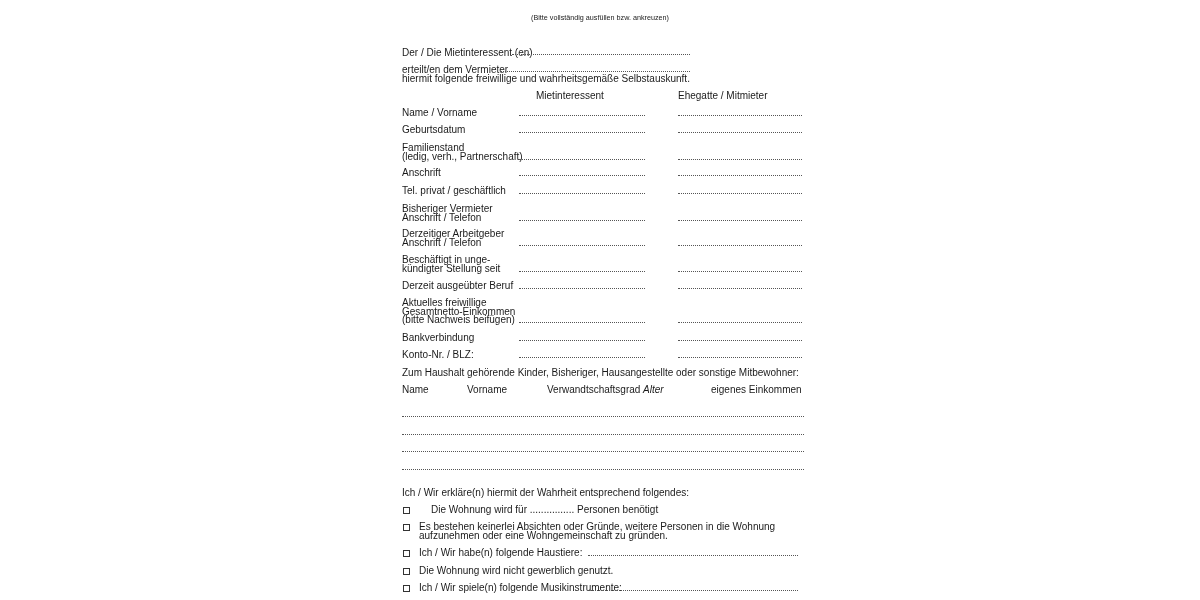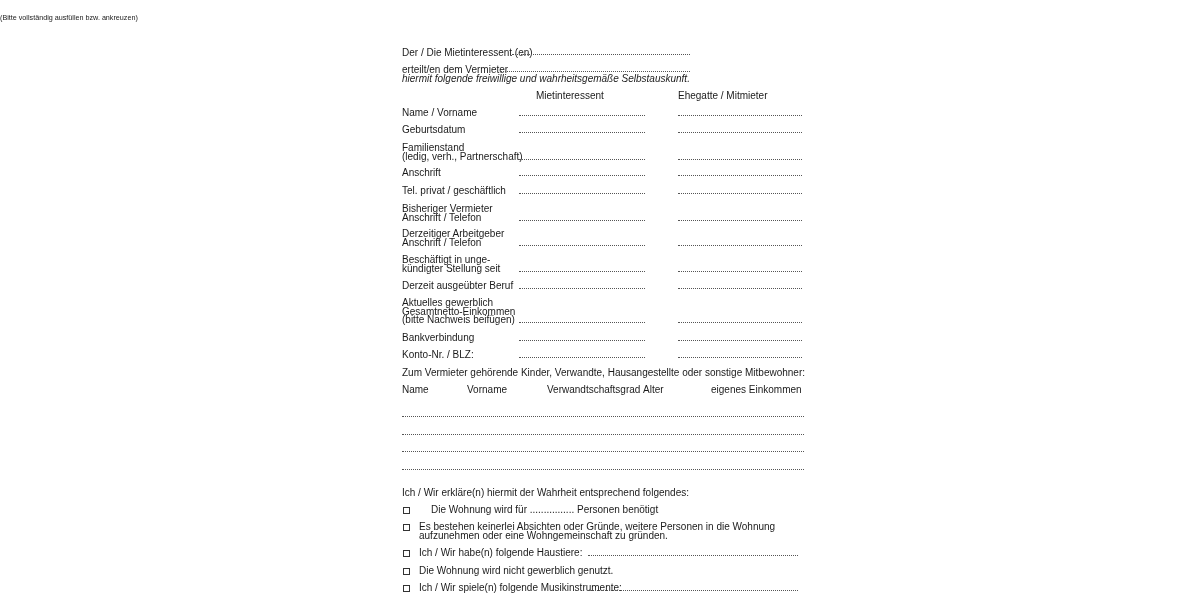--- a/index.html
+++ b/index.html
@@ -1,37 +1,37 @@
 <!DOCTYPE html>
 <html><head>
 <meta charset="utf-8">
 <style>
   html, body { margin:0; padding:0; background:#ffffff; }
   body { width:1200px; height:600px; position:relative; overflow:hidden;
          font-family:"Liberation Sans", "DejaVu Sans", sans-serif; color:#1a1a1a; }
   .page { position:absolute; left:0; top:0; width:1200px; height:600px; }
   .abs { position:absolute; white-space:nowrap; }
   .title { font-weight:bold; font-size:11.5px; left:0; width:1200px; text-align:center; top:1px; letter-spacing:0.2px; }
-  .subtitle { font-size:7.2px; left:0; width:1200px; text-align:left; top:13px; }
+  .subtitle { font-size:7.2px; left:0; width:1200px; text-align:center; top:13px; }
   .txt { font-size:10px; line-height:9px; }
   .dots { position:absolute; height:0; border-bottom:1px dotted #555; }
   .cb { position:absolute; width:5px; height:5px; border:1px solid #333; }
 </style>
 </head>
 <body>
 
 <div class="page">
 
   <div class="abs subtitle">(Bitte vollständig ausfüllen bzw. ankreuzen)</div>
 
   <div class="abs txt" style="left:402px;top:48px;">Der / Die Mietinteressent (en)</div>
   <div class="dots" style="left:512px;top:54px;width:178px;"></div>
   <div class="abs txt" style="left:402px;top:65px;">erteilt/en dem Vermieter</div>
   <div class="dots" style="left:500px;top:71px;width:190px;"></div>
-  <div class="abs txt" style="left:402px;top:74px;font-style:italic;">hiermit folgende freiwillige und wahrheitsgemäße Selbstauskunft.</div>
+  <div class="abs txt" style="left:402px;top:74px;">hiermit folgende freiwillige und wahrheitsgemäße Selbstauskunft.</div>
 
   <div class="abs txt" style="left:519px;top:91px;padding-left:17px;">Mietinteressent</div>
   <div class="abs txt" style="left:678px;top:91px;">Ehegatte / Mitmieter</div>
 
   <div id="fields">
       <div class="abs txt" style="left: 402px; top: 108px;">Name / Vorname</div>
       <div class="dots" style="left: 519px; top: 115px; width: 126px;"></div>
       <div class="dots" style="left: 678px; top: 115px; width: 124px;"></div>
       <div class="abs txt" style="left: 402px; top: 125px;">Geburtsdatum</div>
       <div class="dots" style="left: 519px; top: 132px; width: 126px;"></div>
@@ -54,38 +54,38 @@
       <div class="abs txt" style="left: 402px; top: 237.5px;">Anschrift / Telefon</div>
       <div class="dots" style="left: 519px; top: 244.5px; width: 126px;"></div>
       <div class="dots" style="left: 678px; top: 244.5px; width: 124px;"></div>
       <div class="abs txt" style="left: 402px; top: 255px;">Beschäftigt in unge-</div>
       <div class="abs txt" style="left: 402px; top: 263.5px;">kündigter Stellung seit</div>
       <div class="dots" style="left: 519px; top: 270.5px; width: 126px;"></div>
       <div class="dots" style="left: 678px; top: 270.5px; width: 124px;"></div>
       <div class="abs txt" style="left: 402px; top: 281px;">Derzeit ausgeübter Beruf</div>
       <div class="dots" style="left: 519px; top: 288px; width: 126px;"></div>
       <div class="dots" style="left: 678px; top: 288px; width: 124px;"></div>
-      <div class="abs txt" style="left: 402px; top: 298px;">Aktuelles gewerblich</div>
+      <div class="abs txt" style="left: 402px; top: 298px;">Aktuelles freiwillige</div>
       <div class="abs txt" style="left: 402px; top: 306.5px;">Gesamtnetto-Einkommen</div>
       <div class="abs txt" style="left: 402px; top: 315px;">(bitte Nachweis beifügen)</div>
       <div class="dots" style="left: 519px; top: 322px; width: 126px;"></div>
       <div class="dots" style="left: 678px; top: 322px; width: 124px;"></div>
       <div class="abs txt" style="left: 402px; top: 333px;">Bankverbindung</div>
       <div class="dots" style="left: 519px; top: 340px; width: 126px;"></div>
       <div class="dots" style="left: 678px; top: 340px; width: 124px;"></div>
       <div class="abs txt" style="left: 402px; top: 350px;">Konto-Nr. / BLZ:</div>
       <div class="dots" style="left: 519px; top: 357px; width: 126px;"></div>
       <div class="dots" style="left: 678px; top: 357px; width: 124px;"></div>
     </div>
 
-  <div class="abs txt" style="left:402px;top:368px;">Zum Vermieter gehörende Kinder, Verwandte, Hausangestellte oder sonstige Mitbewohner:</div>
+  <div class="abs txt" style="left:402px;top:368px;">Zum Haushalt gehörende Kinder, Bisheriger, Hausangestellte oder sonstige Mitbewohner:</div>
   <div class="abs txt" style="left:402px;top:385px;">Name</div>
   <div class="abs txt" style="left:467px;top:385px;">Vorname</div>
   <div class="abs txt" style="left:547px;top:385px;">Verwandtschaftsgrad</div>
-  <div class="abs txt" style="left:643px;top:385px;">Alter</div>
+  <div class="abs txt" style="left:643px;top:385px;font-style:italic;">Alter</div>
   <div class="abs txt" style="left:711px;top:385px;">eigenes Einkommen</div>
   <div id="household-rows">
       <div class="dots" style="left: 402px; top: 416px; width: 402px;"></div>
       <div class="dots" style="left: 402px; top: 433.5px; width: 402px;"></div>
       <div class="dots" style="left: 402px; top: 451px; width: 402px;"></div>
       <div class="dots" style="left: 402px; top: 468.5px; width: 402px;"></div>
     </div>
 
   <div class="abs txt" style="left:402px;top:488px;">Ich / Wir erkläre(n) hiermit der Wahrheit entsprechend folgendes:</div>
   <div id="declaration-items">

